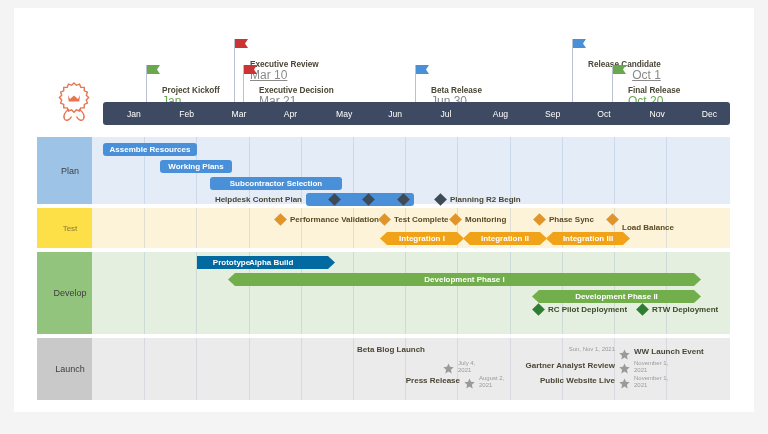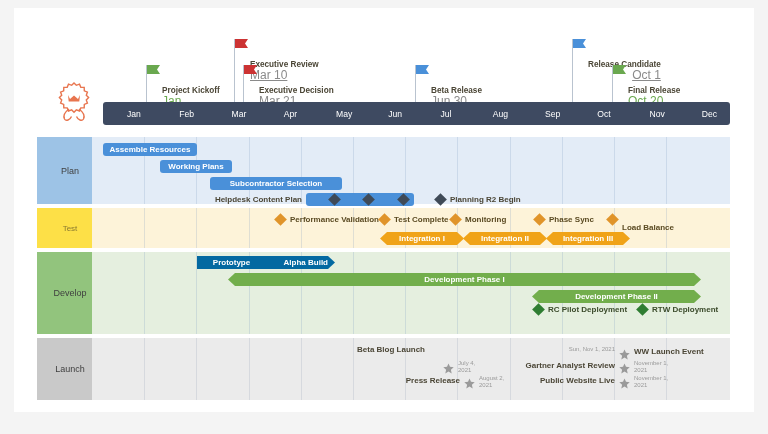--- a/index.html
+++ b/index.html
@@ -274,21 +274,21 @@
           <i style="left:313.2px;"></i>
         <i style="left:365.4px;"></i>
           <i style="left:417.6px;"></i>
           <i style="left:469.8px;"></i>
         <i style="left:522px;"></i>
           <i style="left:574.2px;"></i>
       </div>
 
       <div class="bar ar-r" style="left:105px;top:4px;width:138px;background:#0369a1;">
         <span style="position:absolute;left:0;top:0;width:69px;text-align:center;">Prototype</span>
-        <span style="position:absolute;left:69px;top:0;width:62px;text-align:right;">Alpha Build</span>
+        <span style="position:absolute;left:52px;top:0;width:62px;text-align:left;">Alpha Build</span>
       </div>
 
       <div class="bar ar-lr" style="left:440px;top:38px;width:169px;background:#72ae4c;">Development Phase II</div>
 
       <div class="bar ar-lr" style="left:136px;top:21px;width:473px;background:#72ae4c;">Development Phase I</div>
 
       <div class="dia" style="left:442px;top:53px;background:#2f7d32;"></div>
       <div class="dialbl r" style="left:456px;top:53px;color:#3a4a2a;">RC Pilot Deployment</div>
 
       <div class="dia" style="left:546px;top:53px;background:#2f7d32;"></div>

